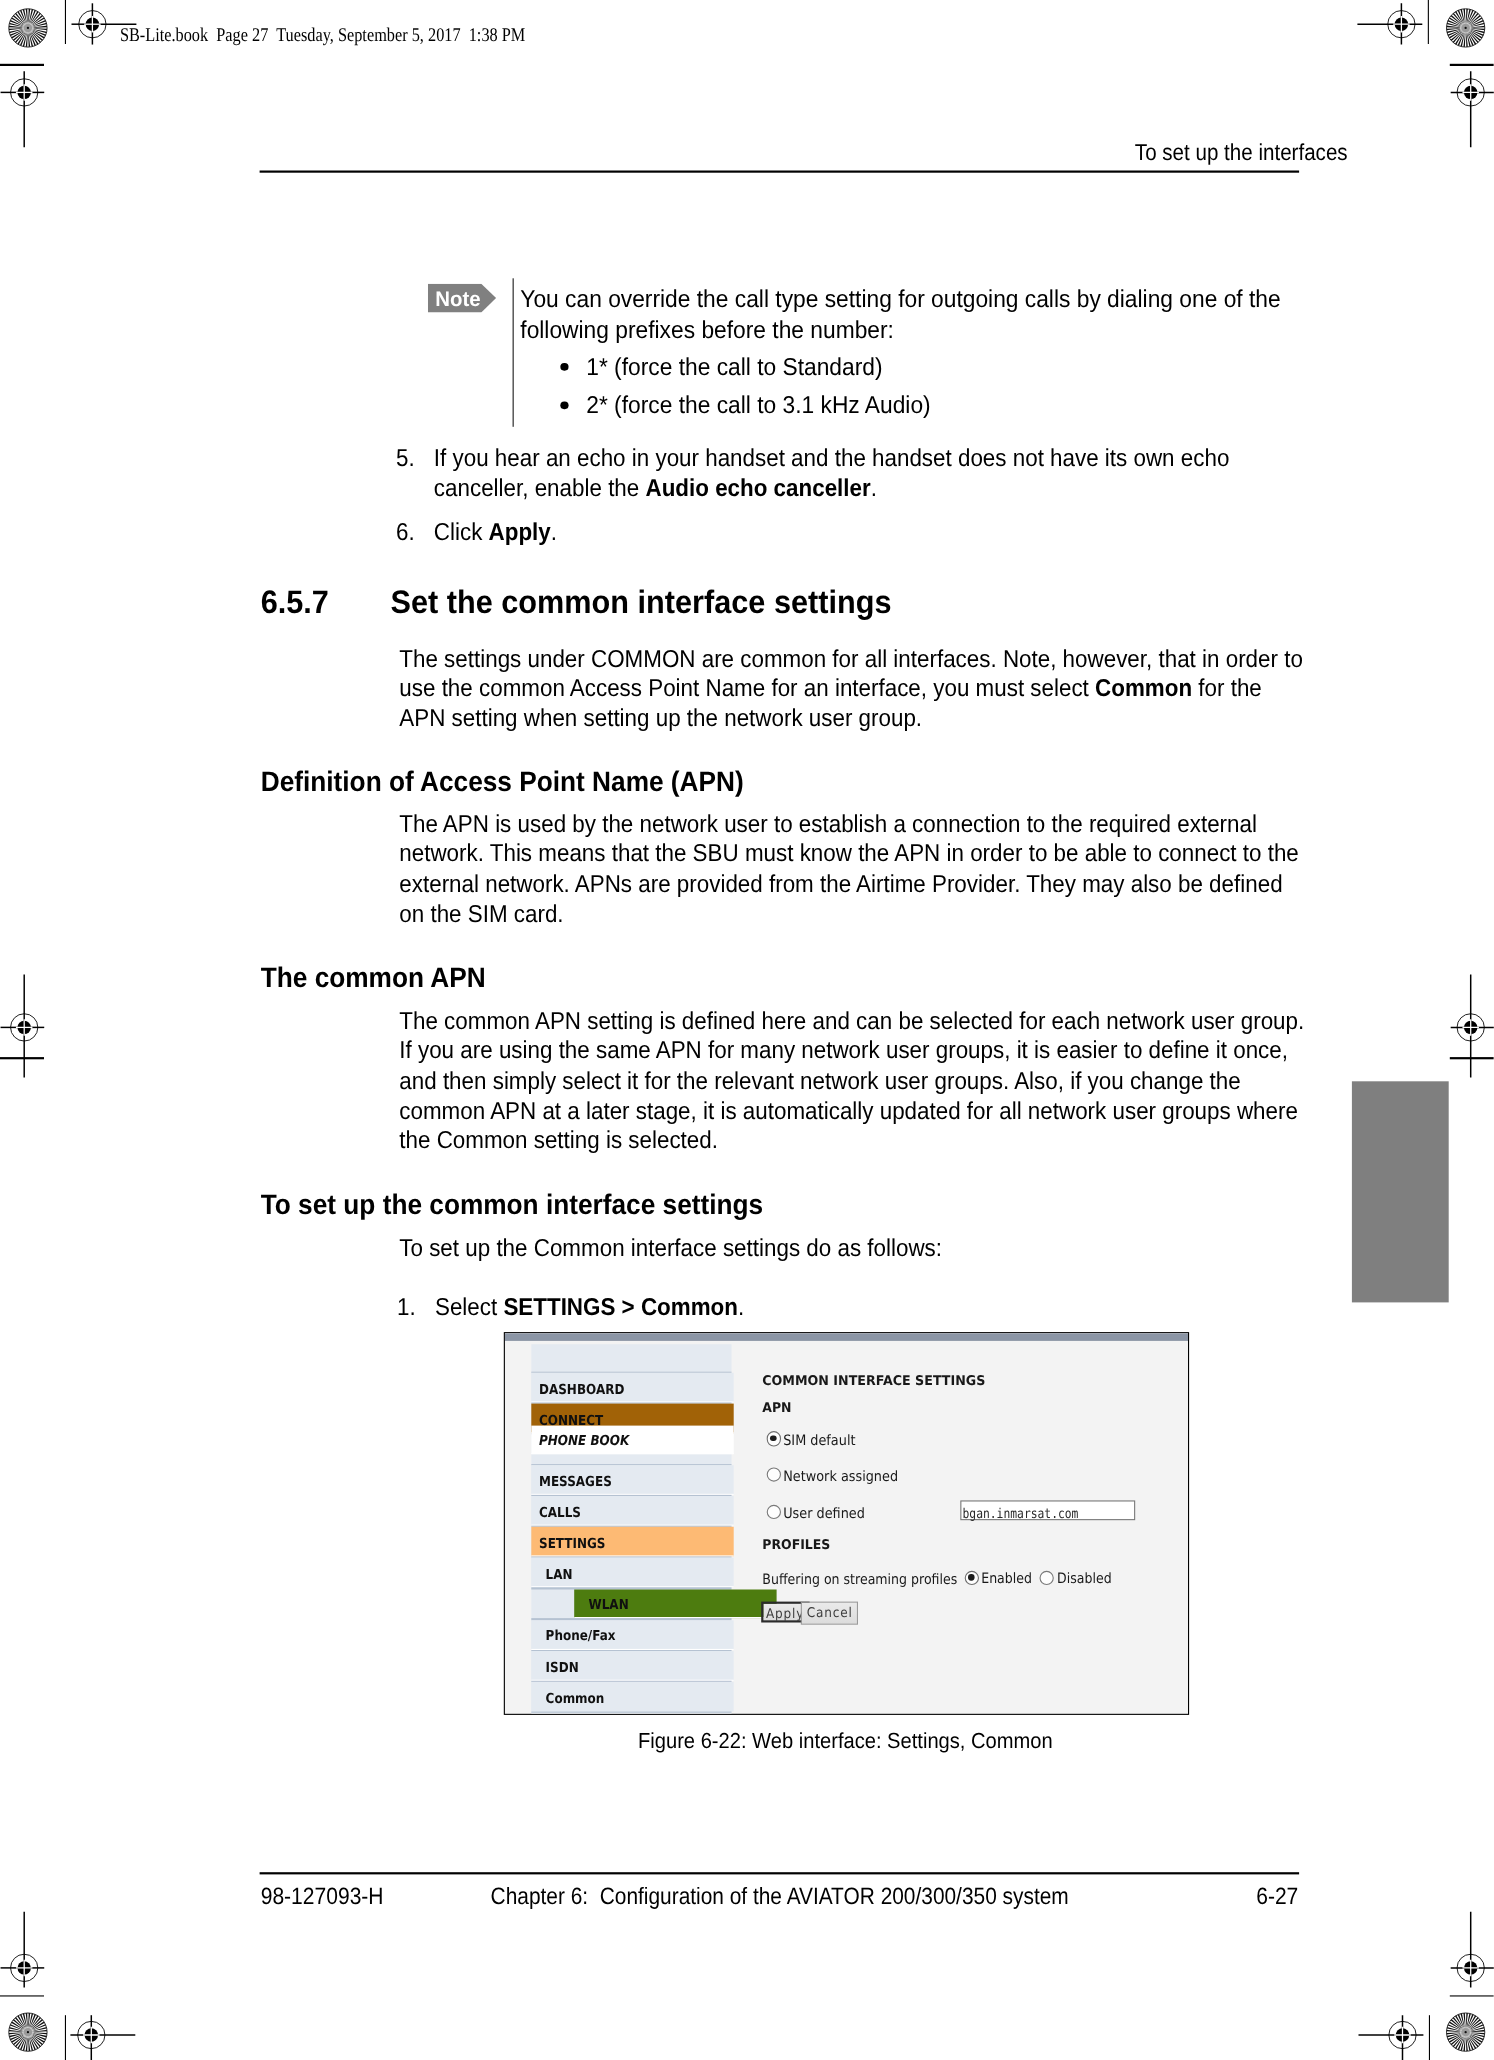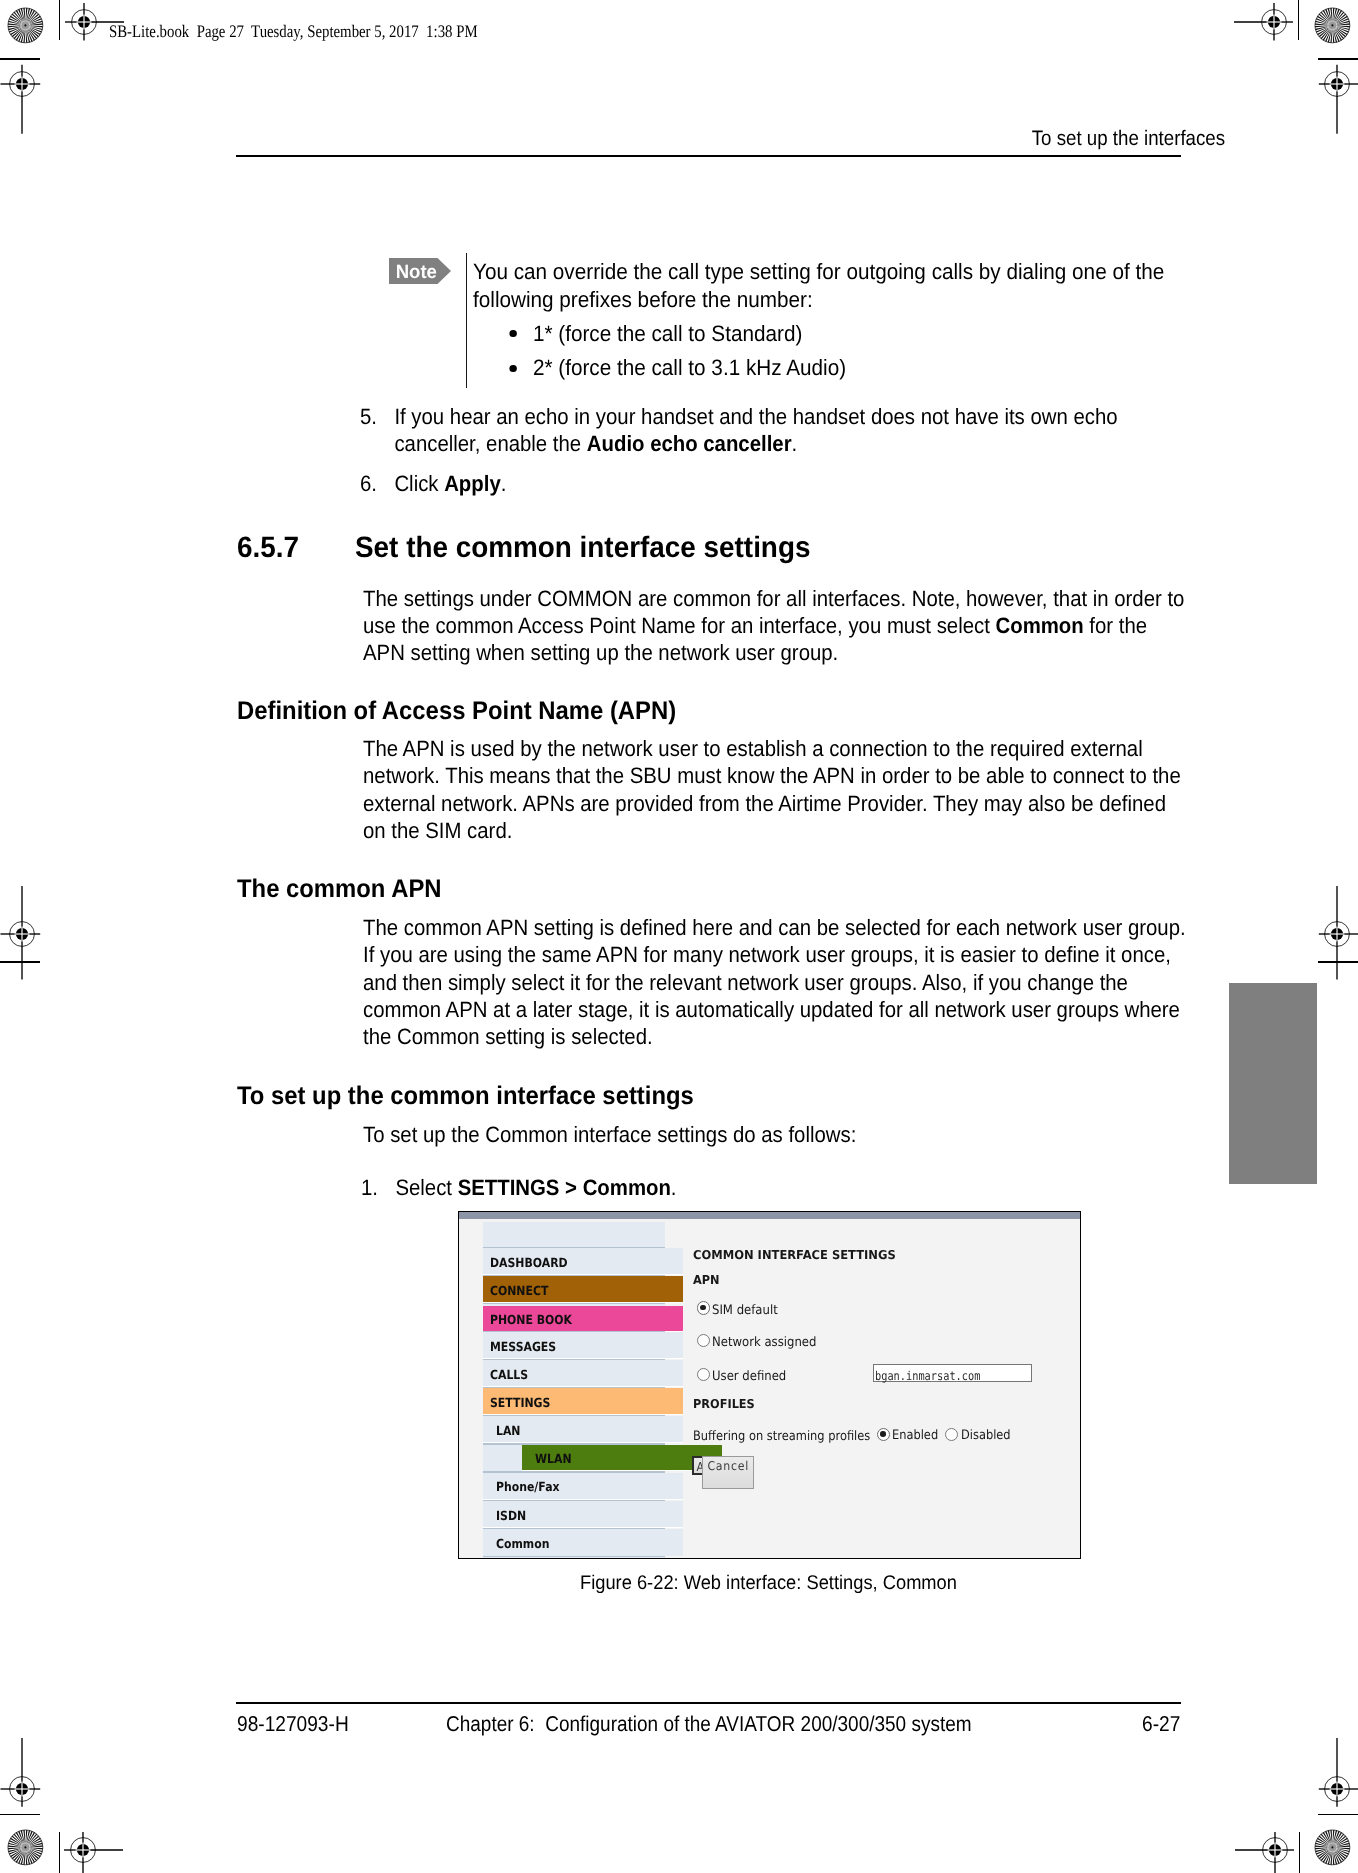--- a/index.html
+++ b/index.html
@@ -44,21 +44,21 @@
   #sec-title{position:absolute;left:355px;top:531.1px;font-size:29.5px;font-weight:bold;
       transform:scaleX(0.945);transform-origin:0 0;white-space:nowrap;}
   .h3{position:absolute;left:237px;font-size:25.6px;font-weight:bold;
       transform:scaleX(0.932);transform-origin:0 0;white-space:nowrap;}
 
   
   #figure{position:absolute;left:458px;top:1211px;width:623px;height:348px;
       border:1.5px solid #000;background:#f3f3f3;box-sizing:border-box;overflow:hidden;}
   #fig-topbar{position:absolute;left:0;top:0;width:100%;height:6.6px;background:#8b95a5;}
   #fig-sidebar{position:absolute;left:24px;top:9.6px;width:182px;height:336.5px;background:#e4eaf1;}
-  .navitem{position:absolute;left:0;width:200px;box-sizing:border-box;
+  .navitem{position:absolute;left:0;width:184px;box-sizing:border-box;
       border-bottom:1.1px solid #ffffff;background:#e4eaf1;text-align:center;}
   .navsep{position:absolute;left:0;width:182px;height:1.2px;background:#b5c2d2;}
   .navitem span{position:absolute;left:7.3px;top:0;font-size:12.6px;font-weight:bold;
       font-family:"DejaVu Sans",sans-serif;color:#101010;
       transform:scaleX(0.865);transform-origin:0 0;white-space:nowrap;}
   .navitem.sub span{left:12.7px;}
   .fx{position:absolute;font-family:"DejaVu Sans",sans-serif;color:#181818;white-space:nowrap;}
   .fb{font-weight:bold;}
   .radio{position:absolute;border-radius:50%;box-sizing:border-box;background:#fefefe;}
   .radio i{position:absolute;border-radius:50%;background:#1c1c1c;display:block;}
@@ -462,21 +462,21 @@
   <div id="fig-sidebar" style="background: rgb(228, 234, 241);">
         <div class="navsep" style="top: 25.2px;"></div>
         <div class="navitem" style="top: 26.4px; height: 26.88px; background: rgb(228, 234, 241);">
           <span style="top: 8.8px; line-height: 12.6px;">DASHBOARD</span>
         </div>
         <div class="navsep" style="top: 53.28px;"></div>
         <div class="navitem" style="top: 54.48px; height: 26.88px; background: #a16207;">
           <span style="top: 8.8px; line-height: 12.6px;">CONNECT</span>
         </div>
         <div class="navsep" style="top: 81.36px;"></div>
-        <div class="navitem" style="top: 84px; height: 26.88px; background: #ec4899;">
+        <div class="navitem" style="top: 74px; height: 26.88px; background: #ffffff; font-style: italic;">
           <span style="top: 8.8px; line-height: 12.6px;">PHONE BOOK</span>
         </div>
         <div class="navsep" style="top: 109.44px;"></div>
         <div class="navitem" style="top: 110.64px; height: 26.88px; background: rgb(228, 234, 241);">
           <span style="top: 8.8px; line-height: 12.6px;">MESSAGES</span>
         </div>
         <div class="navsep" style="top: 137.52px;"></div>
         <div class="navitem" style="top: 138.72px; height: 26.88px; background: rgb(228, 234, 241);">
           <span style="top: 8.8px; line-height: 12.6px;">CALLS</span>
         </div>
@@ -523,21 +523,21 @@
         <div class="fx" style="left: 693.9px; top: 1429.2px; font-size: 13px; transform: scaleX(0.879); transform-origin: 0px 0px;">Buffering on streaming profiles</div>
         <div class="radio" style="left: 877.05px; top: 1428.25px; width: 13.1px; height: 13.1px; border: 1.35px solid rgb(110, 110, 110);">
           <i style="left: 2.4px; top: 2.4px; width: 5.6px; height: 5.6px;"></i>
         </div>
         <div class="fx" style="left: 892.6px; top: 1428.9px; font-size: 13px; transform: scaleX(0.878); transform-origin: 0px 0px;">Enabled</div>
         <div class="radio" style="left: 945.45px; top: 1428.25px; width: 13.1px; height: 13.1px; border: 1.35px solid rgb(122, 122, 122);"></div>
         <div class="fx" style="left: 961px; top: 1428.9px; font-size: 13px; transform: scaleX(0.878); transform-origin: 0px 0px;">Disabled</div>
         <div class="btn" style="left: 692.9px; top: 1456.5px; width: 43.6px; height: 19.1px; border: 2px solid rgb(43, 43, 43); background: linear-gradient(rgb(234, 234, 234), rgb(220, 220, 220));">
           <span style="font-size: 12.2px; top: 2.2px; letter-spacing: 0.85px; color: rgb(61, 61, 61); transform: scaleX(0.9); transform-origin: 50% 0px;">Apply</span>
         </div>
-        <div class="btn" style="left: 702px; top: 1456.5px; width: 52.6px; height: 33px; border: 1.3px solid rgb(154, 154, 154); background: linear-gradient(rgb(234, 234, 234), rgb(220, 220, 220));">
+        <div class="btn" style="left: 728px; top: 1456.5px; width: 52.6px; height: 21px; border: 1.3px solid rgb(154, 154, 154); background: linear-gradient(rgb(234, 234, 234), rgb(220, 220, 220));">
           <span style="font-size: 12.2px; top: 2.2px; letter-spacing: 0.85px; color: rgb(61, 61, 61); transform: scaleX(0.9); transform-origin: 50% 0px;">Cancel</span>
         </div>
       </div>
 </div>
 <div id="fig-caption">Figure 6-22: Web interface: Settings, Common</div>
 
 <div id="side-tab" style="background: rgb(127, 127, 127);"></div>
 
 <div id="foot-rule"></div>
 <div class="foot" style="left:237.4px;transform:scaleX(0.890);">98-127093-H</div>

